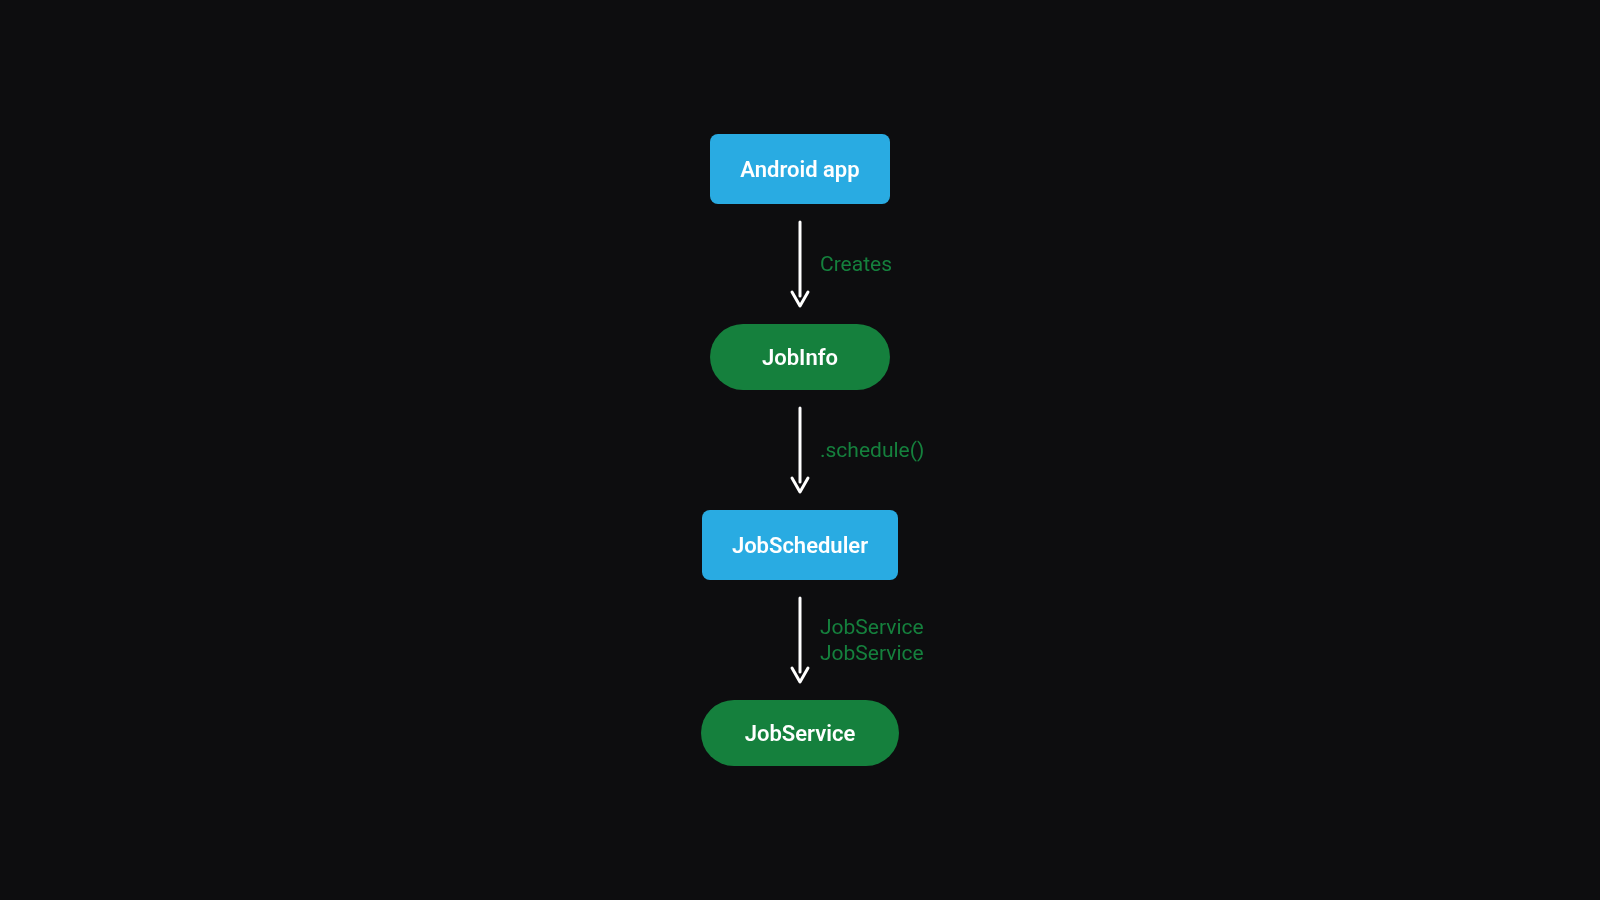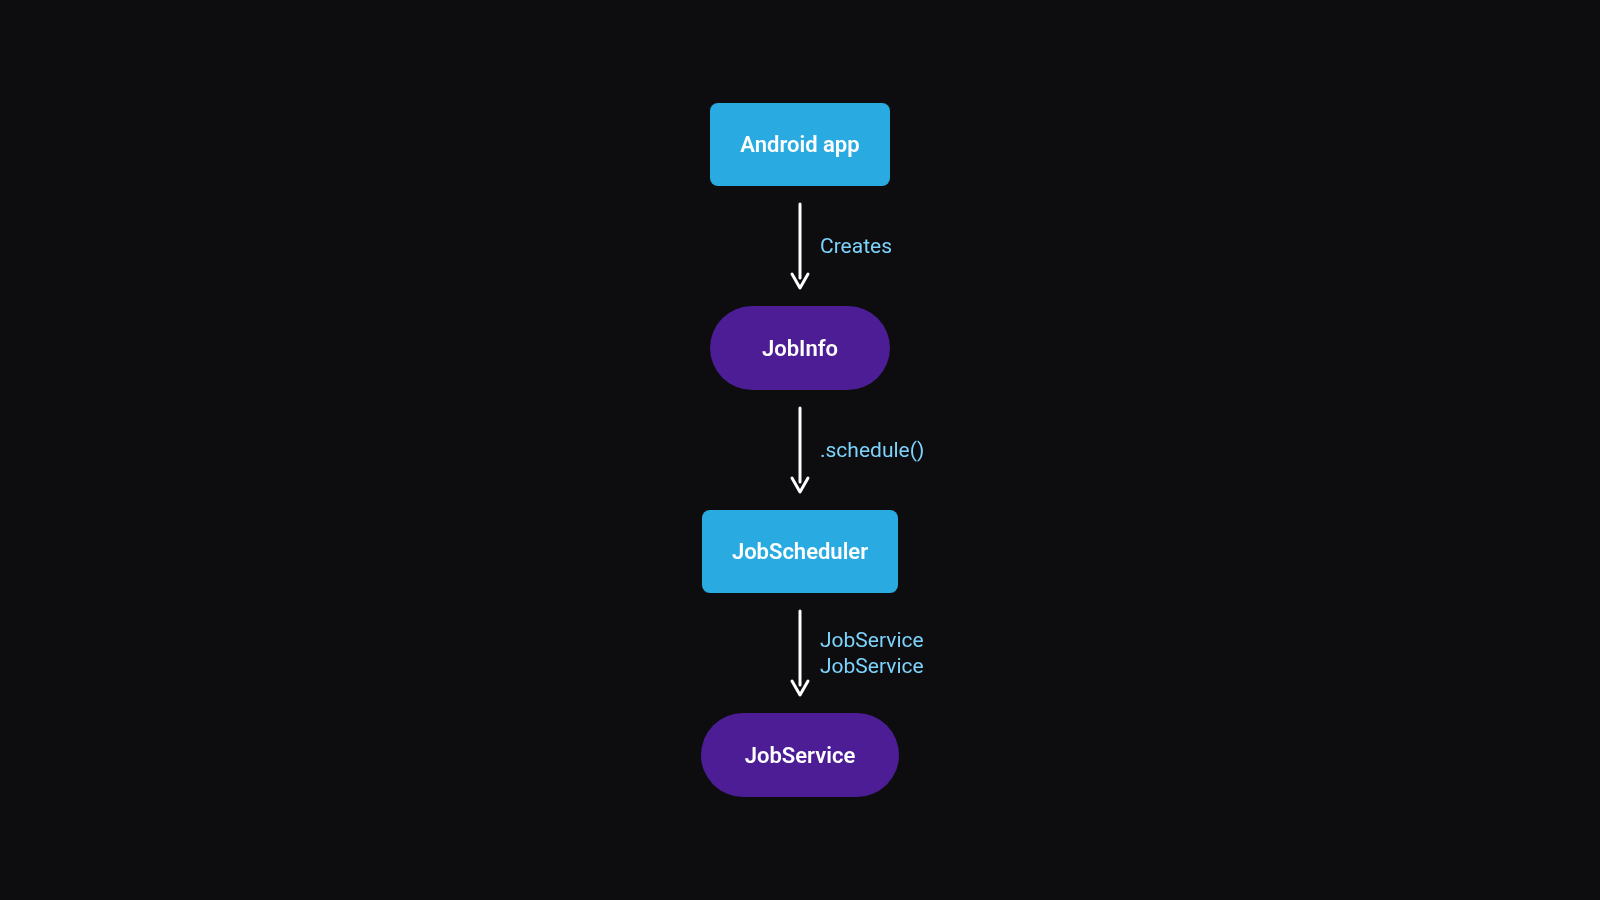--- a/index.html
+++ b/index.html
@@ -30,45 +30,45 @@
       display: flex;
       align-items: center;
       justify-content: center;
       text-align: center;
     }
     .node-rect {
       background: #29abe2;
       border-radius: 8px;
       padding: 16px 30px;
       min-width: 180px;
-      height: 83px;
+      height: 70px;
     }
     .node-pill {
-      background: #4c1d95;
+      background: #15803d;
       border-radius: 999px;
       padding: 16px 44px;
       min-width: 180px;
-      height: 84px;
+      height: 66px;
     }
     .arrow-section {
       position: relative;
       display: flex;
       align-items: center;
       justify-content: center;
       height: 120px;
     }
     .arrow-svg {
       display: block;
     }
     .arrow-label {
       position: absolute;
       left: calc(50% + 20px);
       top: 50%;
       transform: translateY(-50%);
-      color: #7dd3fc;
+      color: #15803d;
       font-size: 21px;
       font-weight: 400;
       white-space: nowrap;
       text-align: left;
       line-height: 1.25;
     }
     .arrow-label.multiline {
       white-space: normal;
       width: 130px;
     }

